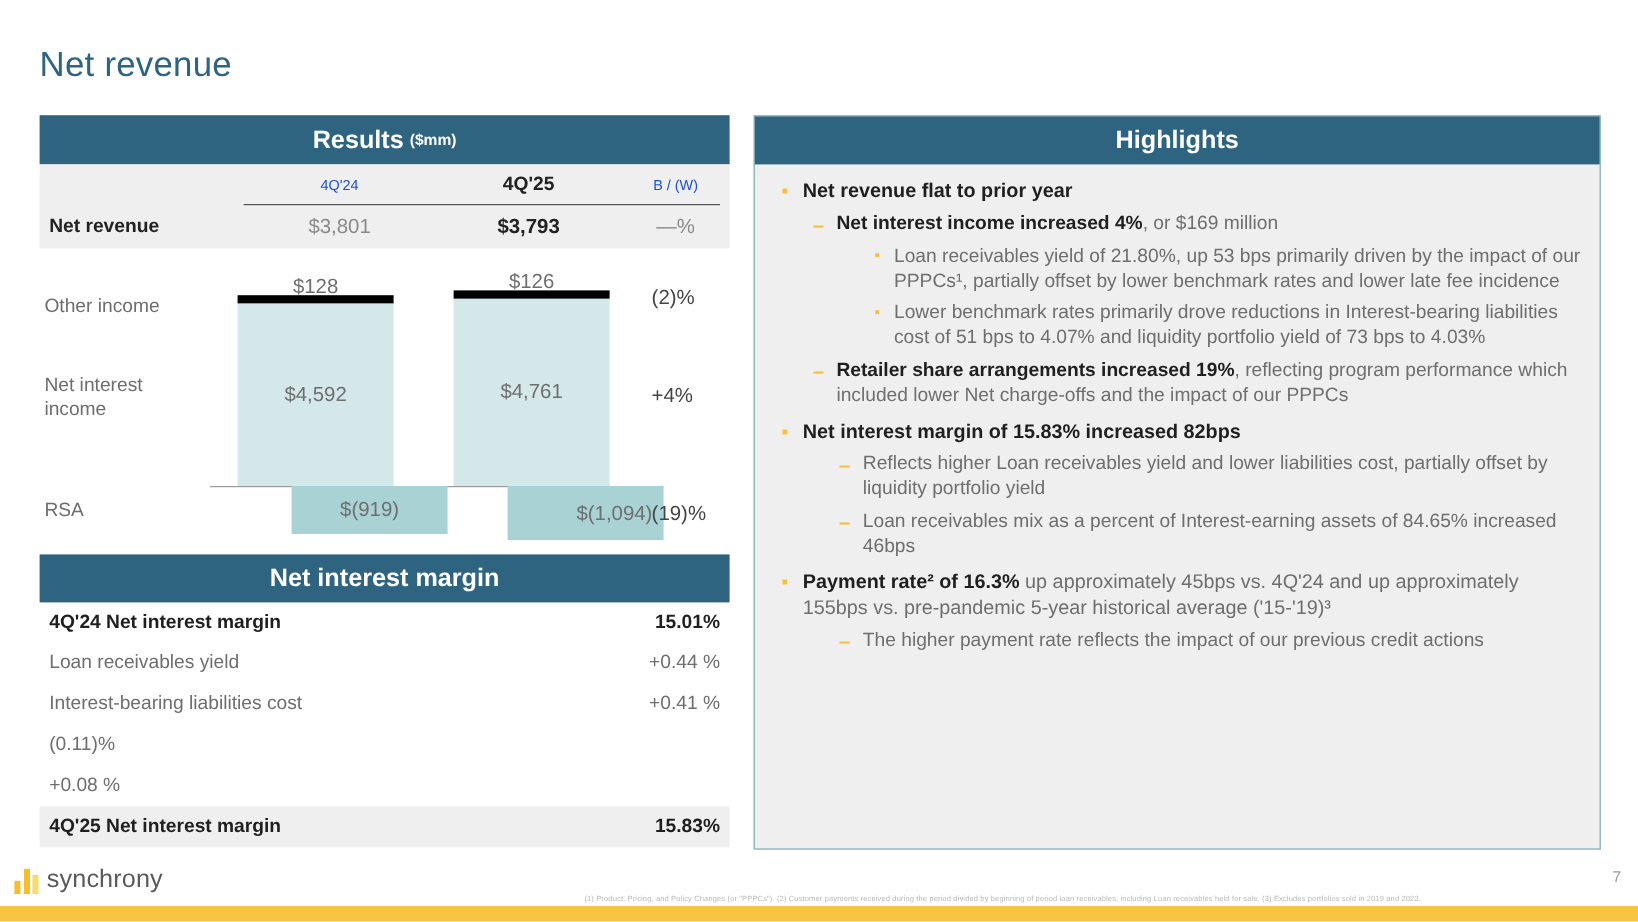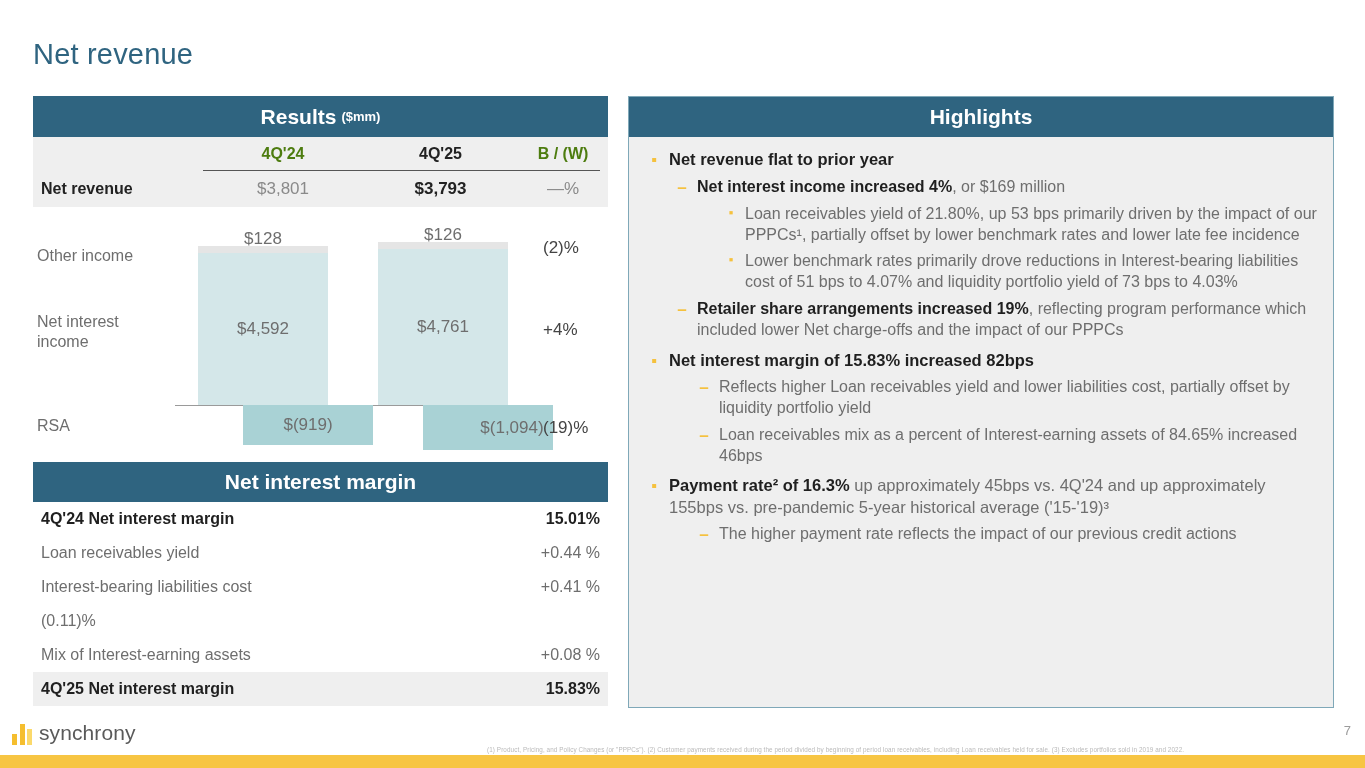--- a/index.html
+++ b/index.html
@@ -30,21 +30,21 @@
   .results .bar-header { height: 41px; font-size: 21px; }
   .results .bar-header .unit { font-size: 13px; font-weight: 700; margin-left: 5px; }
   .results-body { background: #EFEFEF; padding: 0; }
   .res-row { display: flex; align-items: center; height: 36px; }
   .res-row.head { height: 33px; }
   .res-c0 { width: 170px; padding-left: 8px; font-size: 16px; }
   .res-c1, .res-c2, .res-c3 { text-align: center; font-size: 17px; }
   .res-c1 { width: 160px; }
   .res-c2 { width: 155px; }
   .res-c3 { width: 90px; }
-  .res-row.head .res-c1, .res-row.head .res-c3 { color: #4d7c0f; font-weight: 700; font-size: 16px; }
+  .res-row.head .res-c1, .res-row.head .res-c3 { color: #1d4ed8; font-weight: 400; font-size: 12px; }
   .res-row.head .res-c2 { color: #222; font-weight: 700; font-size: 16px; }
   .res-row.data .res-c0 { font-weight: 700; color: #222; font-size: 16px; }
   .res-row.data .res-c1 { color: #8A8A8A; }
   .res-row.data .res-c2 { color: #222; font-weight: 700; }
   .res-row.data .res-c3 { color: #8A8A8A; }
   .res-rule { height: 1px; background: #555; margin-left: 170px; margin-right: 8px; }
 
   
   .chart { position: absolute; left: 33px; top: 228px; width: 575px; height: 222px; }
   .chart-labels { position: absolute; left: 0; top: 0; width: 160px; height: 100%; }
@@ -54,21 +54,21 @@
   .cl-rsa   { top: 188px; left: 4px; }
 
   .plot { position: absolute; left: 140px; top: 0; width: 400px; height: 222px; }
   .zeroline { position: absolute; left: 2px; top: 177px; width: 360px; height: 1px; background: #9a9a9a; }
   .bar { position: absolute; width: 130px; }
   .bar-a { left: 25px; }
   .bar-b { left: 205px; }
   .seg { position: absolute; left: 0; width: 100%;
          display: flex; align-items: center; justify-content: center;
          color: #6E6E6E; font-size: 17px; }
-  .seg-other { background: #e5e5e5; }
+  .seg-other { background: #000000; }
   .seg-nii   { background: #D4E7E9; }
   .seg-rsa   { background: #A9D2D5; margin-left: 45px; }
   .seg-other .seg-val { position: absolute; top: -17px; }
   .bvar { position: absolute; color: #444; font-size: 17px; }
   .bvar-other { left: 370px; top: 10px; }
   .bvar-nii   { left: 370px; top: 92px; }
   .bvar-rsa   { left: 370px; top: 190px; }
 
   
   .nim { position: absolute; left: 33px; top: 462px; width: 575px; }
@@ -207,21 +207,20 @@
         <div class="val">+0.44 %</div>
       </div>
       <div class="nim-row">
         <div class="lbl">Interest-bearing liabilities cost</div>
         <div class="val">+0.41 %</div>
       </div>
       <div class="nim-row">
         <div class="val">(0.11)%</div>
       </div>
       <div class="nim-row">
-        <div class="lbl">Mix of Interest-earning assets</div>
         <div class="val">+0.08 %</div>
       </div>
       <div class="nim-row emph">
         <div class="lbl">4Q'25 Net interest margin</div>
         <div class="val">15.83%</div>
       </div>
     </div>
   </div>
 
   <div class="highlights">

